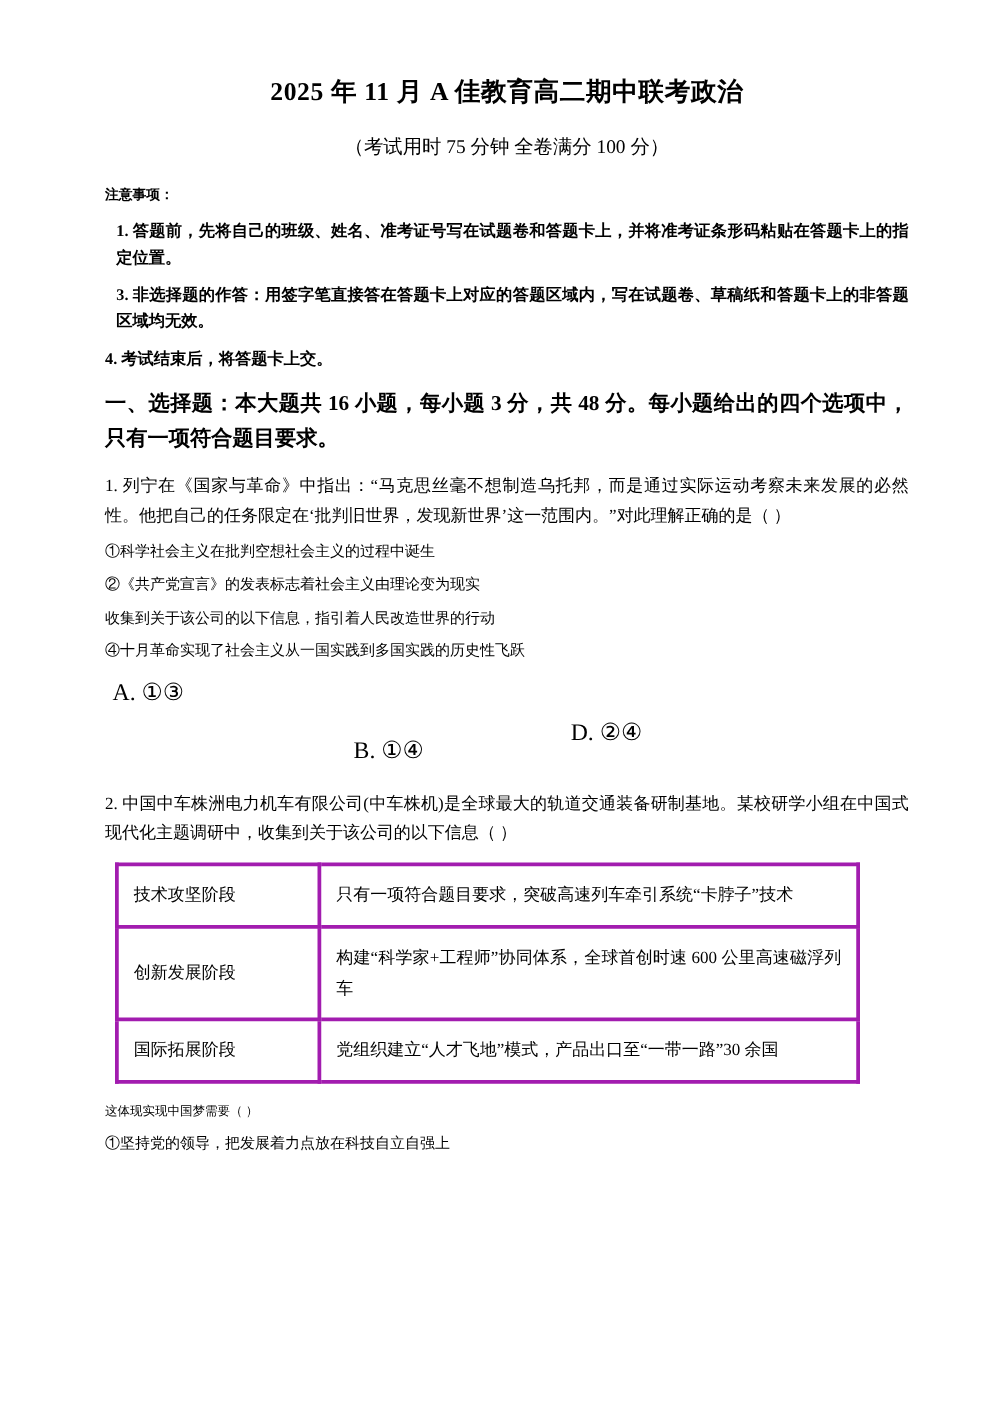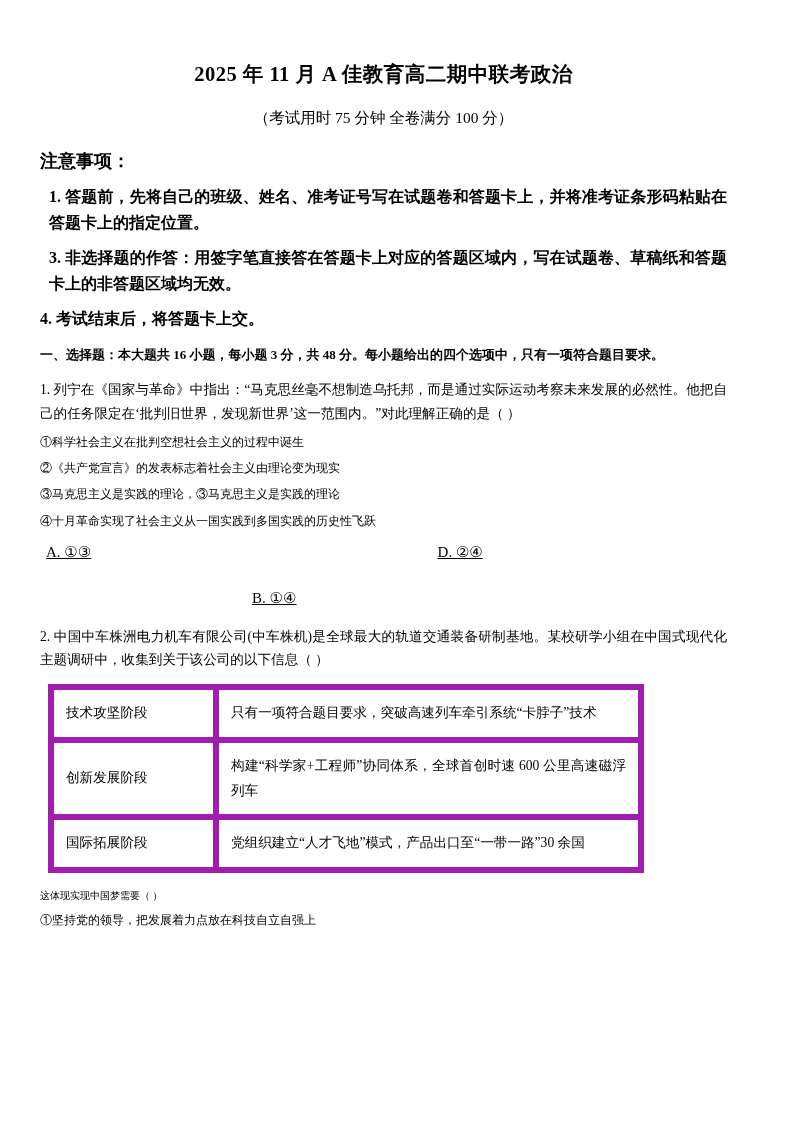--- a/index.html
+++ b/index.html
@@ -12,97 +12,96 @@
     height: 1122px;
     font-family: "Liberation Serif", "DejaVu Serif", serif;
     color: #000000;
     position: relative;
     overflow: hidden;
   }
   .page {
     box-sizing: border-box;
     width: 793px;
     height: 1122px;
-    padding: 52px 66px 40px 40px;
+    padding: 52px 66px 40px 84px;
   }
   .doc-title {
     text-align: center;
     font-size: 20.5px;
     font-weight: bold;
     letter-spacing: 0.5px;
     margin: 8px 0 0 0;
     line-height: 1.4;
   }
   .doc-subtitle {
     text-align: center;
     font-size: 15.5px;
     margin: 18px 0 0 0;
     line-height: 1.4;
   }
   .notice-heading {
-    font-size: 18px;
+    font-size: 11px;
     font-weight: bold;
     margin: 20px 0 0 0;
     line-height: 1.5;
   }
   .notice-item {
-    font-size: 16px;
+    font-size: 13px;
     font-weight: bold;
     margin: 9px 0 0 0;
     line-height: 1.62;
     text-align: justify;
     text-indent: 0;
   }
   .notice-item.indent {
     padding-left: 9px;
   }
   .section-heading {
-    font-size: 13px;
+    font-size: 17px;
     font-weight: bold;
     margin: 12px 0 0 0;
     line-height: 1.62;
     text-align: justify;
   }
   .q-stem {
     font-size: 13.6px;
     margin: 13px 0 0 0;
     line-height: 1.75;
     text-align: justify;
   }
   .q-sub {
     font-size: 12px;
     margin: 6px 0 0 0;
     line-height: 1.7;
     text-align: justify;
     font-family: Liberation Serif, serif;
   }
   .q-options {
-    font-size: 15px;
+    font-size: 19px;
     margin: 9px 0 0 0;
     line-height: 1.7;
     display: flex;
     width: 100%;
-    text-decoration: underline;
   }
   .q-options span {
     display: inline-block;
   }
   .opt-a { width: 30%; padding-left: 6px; }
   .opt-b { width: 27%; margin-top: 46px; }
   .opt-c { width: 24%; }
-  .opt-d { width: 19%; }
+  .opt-d { width: 19%; margin-top: 32px; }
 
   table.info-table {
     border-collapse: collapse;
     margin: 12px 0 0 8px;
     width: 596px;
     table-layout: fixed;
   }
   table.info-table td {
-    border: 6px solid #a21caf;
+    border: 3px solid #a21caf;
     padding: 11px 12px 11px 12px;
     font-size: 13.6px;
     line-height: 1.82;
     vertical-align: middle;
   }
   td.col-label {
     width: 135px;
     text-align: left;
   }
   td.col-content {
@@ -126,21 +125,21 @@
 
   <p class="notice-item indent">1. 答题前，先将自己的班级、姓名、准考证号写在试题卷和答题卡上，并将准考证条形码粘贴在答题卡上的指定位置。</p>
   <p class="notice-item indent">3. 非选择题的作答：用签字笔直接答在答题卡上对应的答题区域内，写在试题卷、草稿纸和答题卡上的非答题区域均无效。</p>
   <p class="notice-item">4. 考试结束后，将答题卡上交。</p>
 
   <p class="section-heading">一、选择题：本大题共 16 小题，每小题 3 分，共 48 分。每小题给出的四个选项中，只有一项符合题目要求。</p>
 
   <p class="q-stem">1. 列宁在《国家与革命》中指出：“马克思丝毫不想制造乌托邦，而是通过实际运动考察未来发展的必然性。他把自己的任务限定在‘批判旧世界，发现新世界’这一范围内。”对此理解正确的是（    ）</p>
   <p class="q-sub">①科学社会主义在批判空想社会主义的过程中诞生</p>
   <p class="q-sub">②《共产党宣言》的发表标志着社会主义由理论变为现实</p>
-  <p class="q-sub">③马克思主义是实践的理论，③马克思主义是实践的理论</p>
+  <p class="q-sub">收集到关于该公司的以下信息，指引着人民改造世界的行动</p>
   <p class="q-sub">④十月革命实现了社会主义从一国实践到多国实践的历史性飞跃</p>
 
   <div class="q-options">
     <span class="opt-a">A. ①③</span>
     <span class="opt-b">B. ①④</span>
     <span class="opt-d">D. ②④</span>
   </div>
 
   <p class="q-stem">2. 中国中车株洲电力机车有限公司(中车株机)是全球最大的轨道交通装备研制基地。某校研学小组在中国式现代化主题调研中，收集到关于该公司的以下信息（    ）</p>
 

